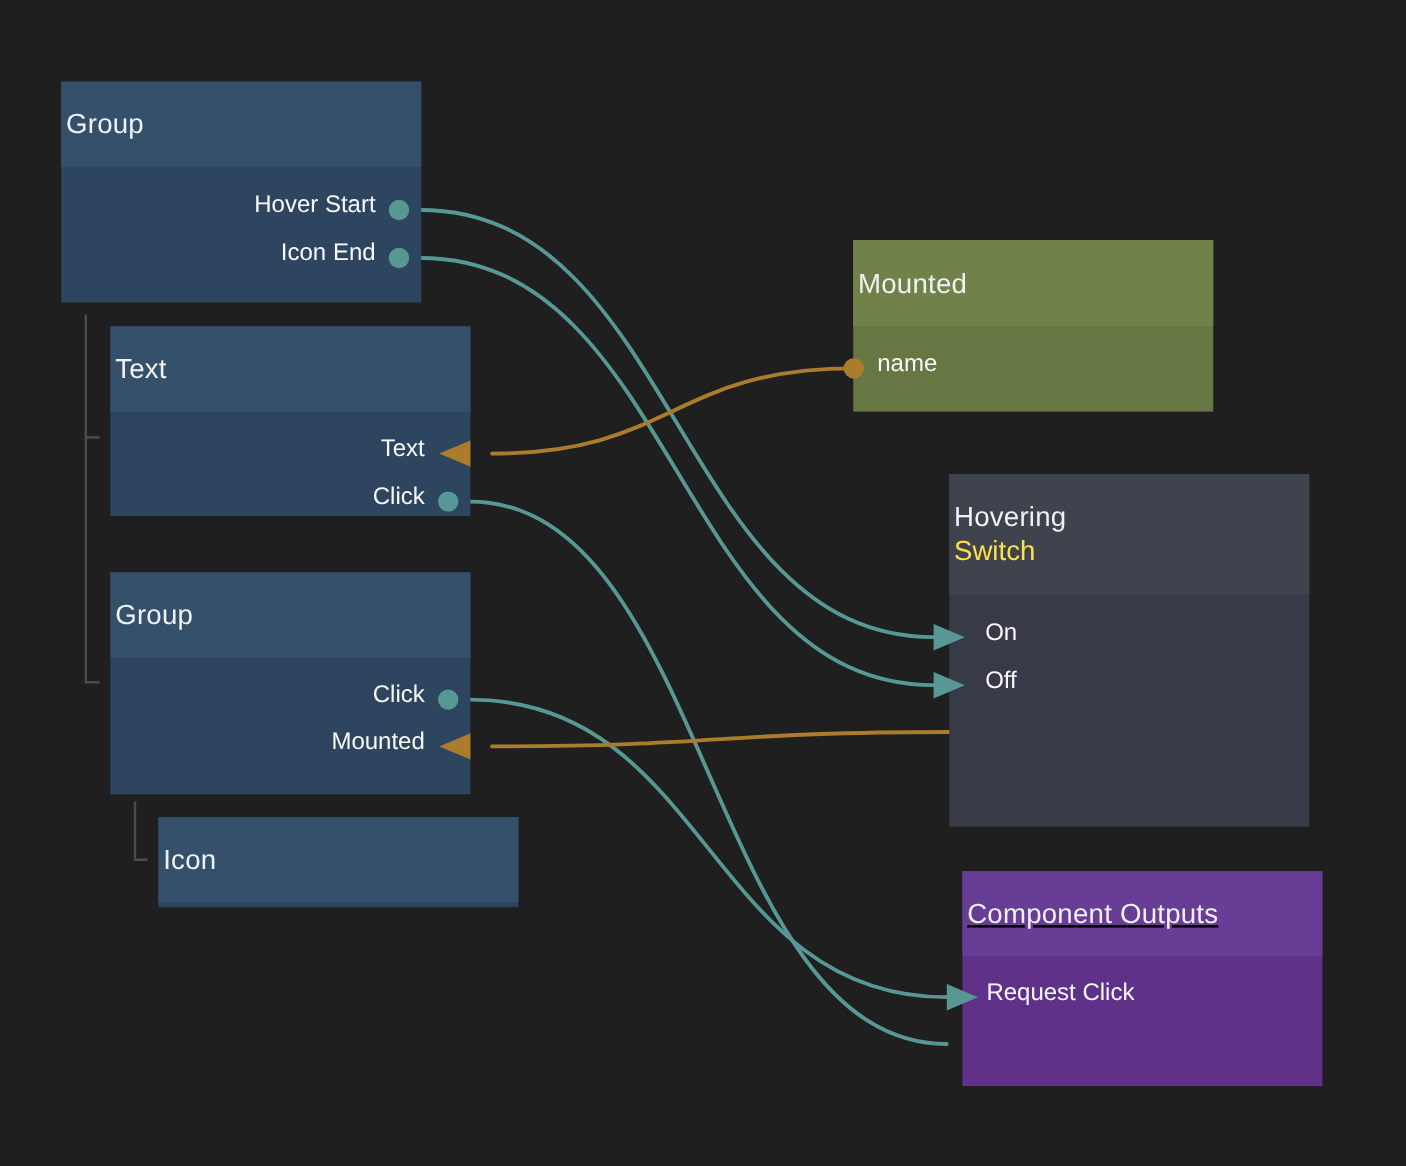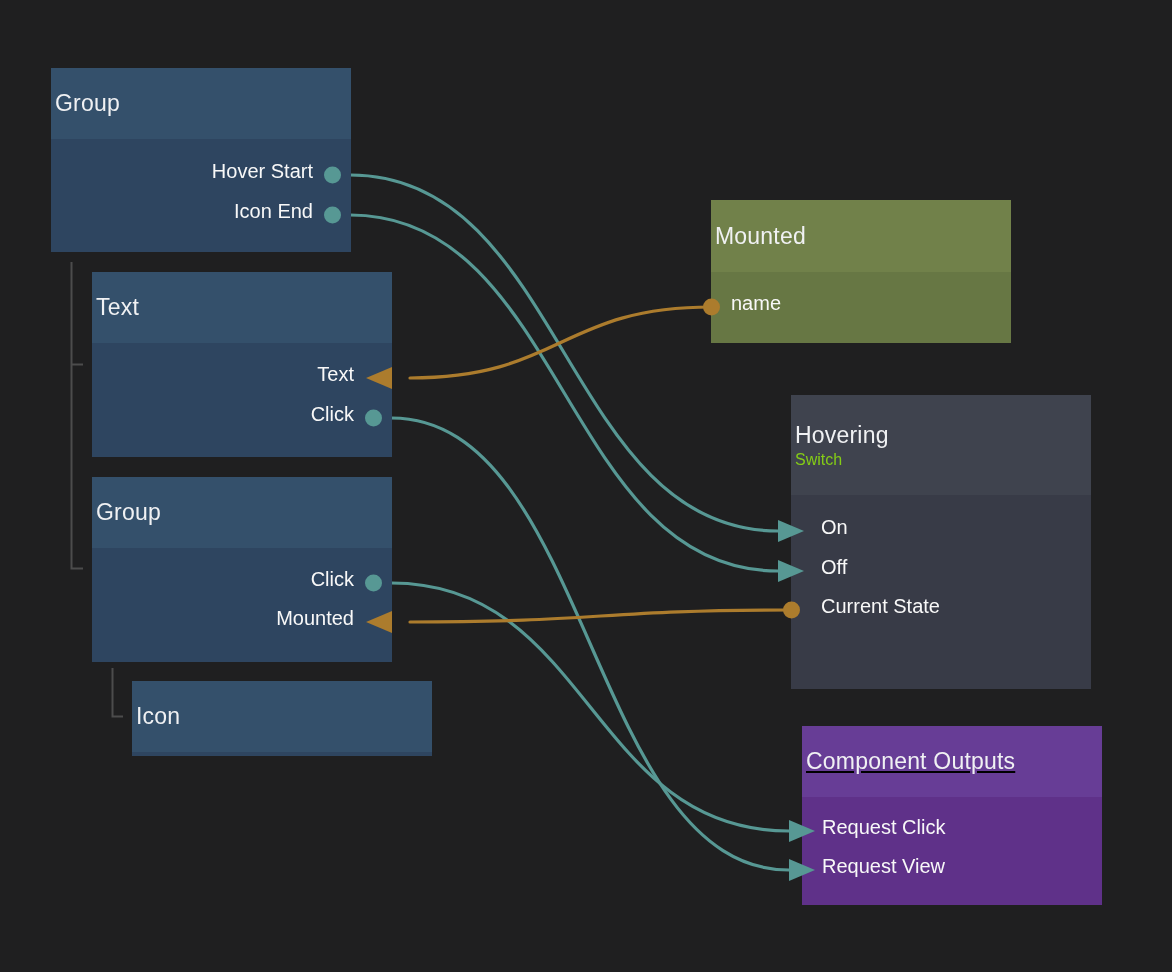--- a/index.html
+++ b/index.html
@@ -6,21 +6,21 @@
   #canvas{position:relative;width:1172px;height:972px;background:#1f1f20;overflow:hidden;
           font-family:"Liberation Sans","DejaVu Sans",sans-serif;}
   #wires{position:absolute;left:0;top:0;width:1172px;height:972px;}
   .node{position:absolute;width:300px;box-sizing:border-box;}
   .blue{background:#2e4560;} .blue .hd{background:#34506b;}
   .green{background:#677744;} .green .hd{background:#71814a;}
   .gray{background:#383b47;} .gray .hd{background:#3f434e;}
   .purple{background:#5f3189;} .purple .hd{background:#673d96;text-decoration:underline;}
   .hd{display:flex;flex-direction:column;justify-content:center;height:71px;padding:0 4px;box-sizing:border-box;}
   .title{font-size:23px;color:#f0f1f3;letter-spacing:.2px;}
-  .subtitle{font-size:16px;color:#84cc16;margin-top:2px;}
+  .subtitle{font-size:23px;color:#fde047;margin-top:2px;}
   .row{position:absolute;left:0;right:18px;height:30px;display:flex;align-items:flex-start;}
   .row.right{justify-content:flex-end;padding-right:20px;}
   .row.left{padding-left:30px;}
   .row.pl20{padding-left:20px;}
   .plabel{font-size:20px;color:#f8f8f8;}
   .marker{position:absolute;top:50%;}
   .circle{width:17px;height:17px;border-radius:50%;transform:translateY(-50%);}
   .m-teal{background:#579894;} .m-orange{background:#ac7c2d;}
   .row.right .circle{right:-8px;} .row.left .circle,.row.pl20 .circle{left:-8px;}
   .arrow-right{width:0;height:0;border:11px solid transparent;border-right:0;left:-13px;transform:translateY(-50%);background:none;}
@@ -52,21 +52,21 @@
     <div class="row right" style="top:92px">
       <span class="plabel">Hover Start</span>
       <span class="marker circle m-teal"></span>
     </div>
     <div class="row right" style="top:132px">
       <span class="plabel">Icon End</span>
       <span class="marker circle m-teal"></span>
     </div>
   </div>
 
-  <div class="node blue" style="left:92px;top:272px;height:185px">
+  <div class="node blue" style="left:92px;top:272px;height:158px">
     <div class="hd">
       <span class="title">Text</span>
     </div>
     <div class="row right" style="top:91px">
       <span class="plabel">Text</span>
       <span class="marker arrow-left m-orange"></span>
     </div>
     <div class="row right" style="top:131px">
       <span class="plabel">Click</span>
       <span class="marker circle m-teal"></span>
@@ -109,33 +109,25 @@
       <span class="subtitle">Switch</span>
     </div>
     <div class="row left" style="top:121px">
       <span class="plabel">On</span>
       <span class="marker arrow-right m-teal"></span>
     </div>
     <div class="row left" style="top:161px">
       <span class="plabel">Off</span>
       <span class="marker arrow-right m-teal"></span>
     </div>
-    <div class="row left" style="top:200px">
-      <span class="plabel">Current State</span>
-      <span class="marker circle m-orange"></span>
-    </div>
   </div>
 
   <div class="node purple" style="left:802px;top:726px;height:179px">
     <div class="hd">
       <span class="title">Component Outputs</span>
     </div>
     <div class="row left pl20" style="top:90px">
       <span class="plabel">Request Click</span>
       <span class="marker arrow-right m-teal"></span>
     </div>
-    <div class="row left pl20" style="top:129px">
-      <span class="plabel">Request View</span>
-      <span class="marker arrow-right m-teal"></span>
-    </div>
   </div>
 
 </div>
 
 </body></html>

